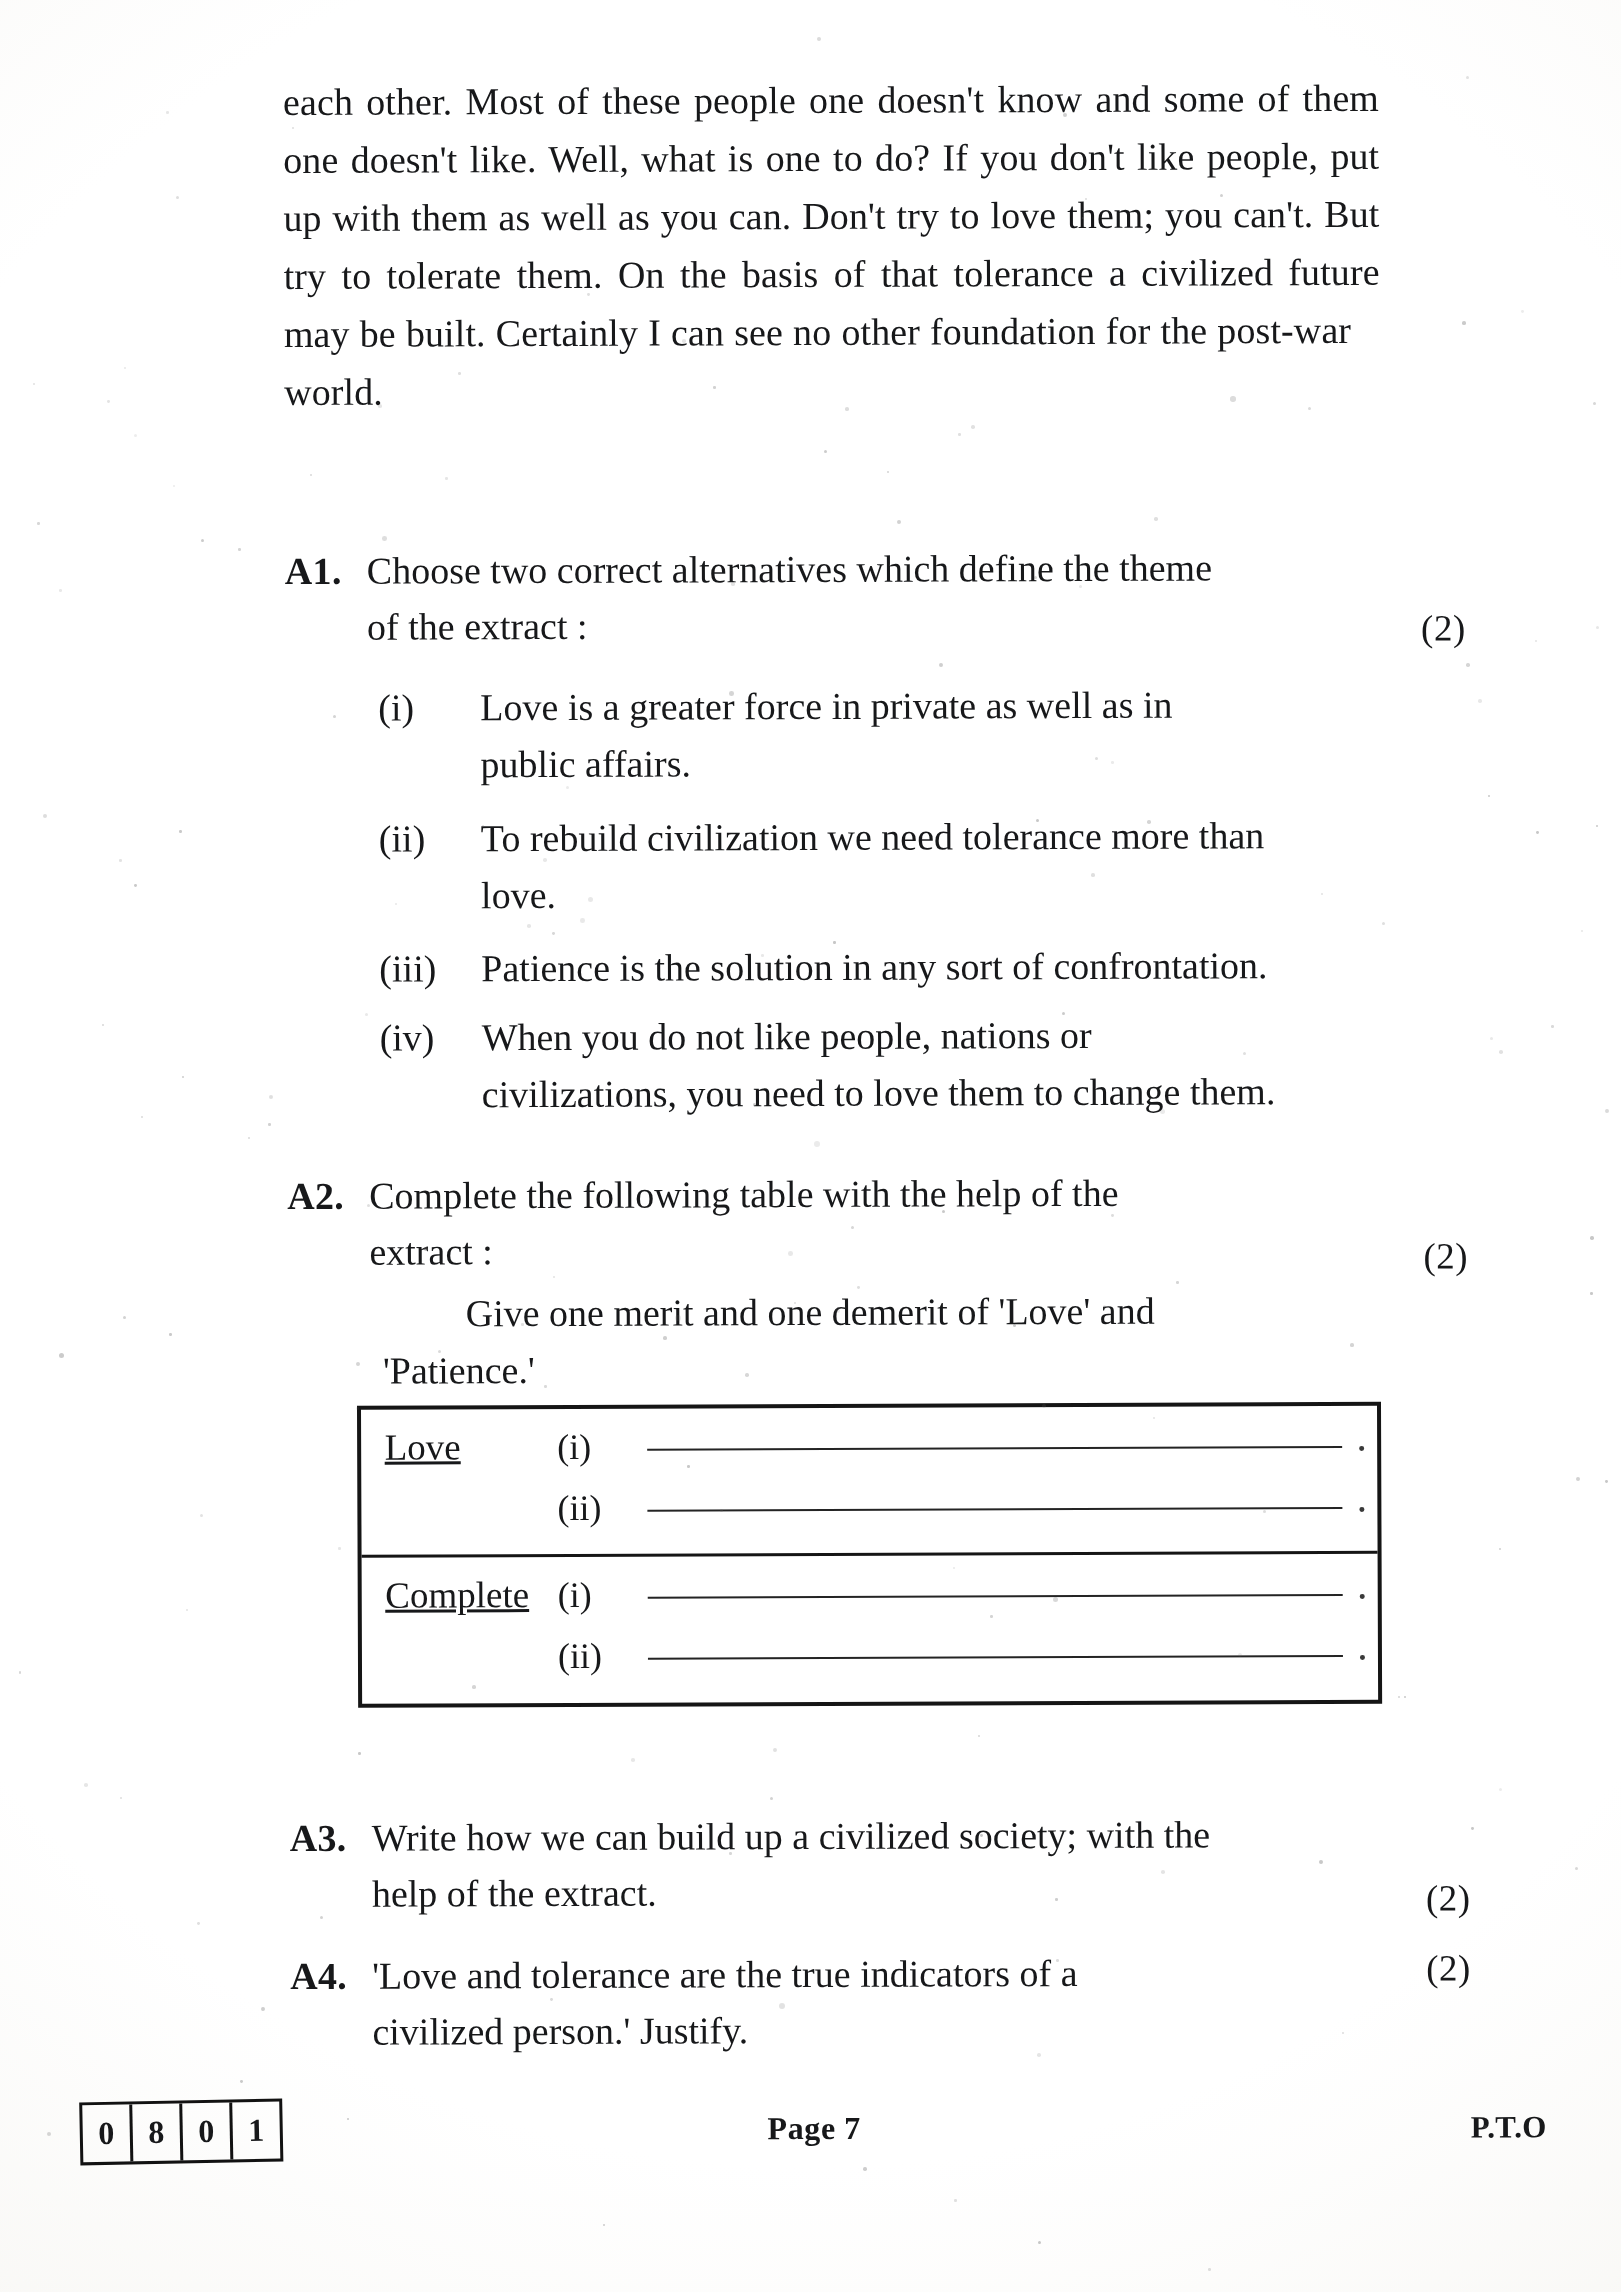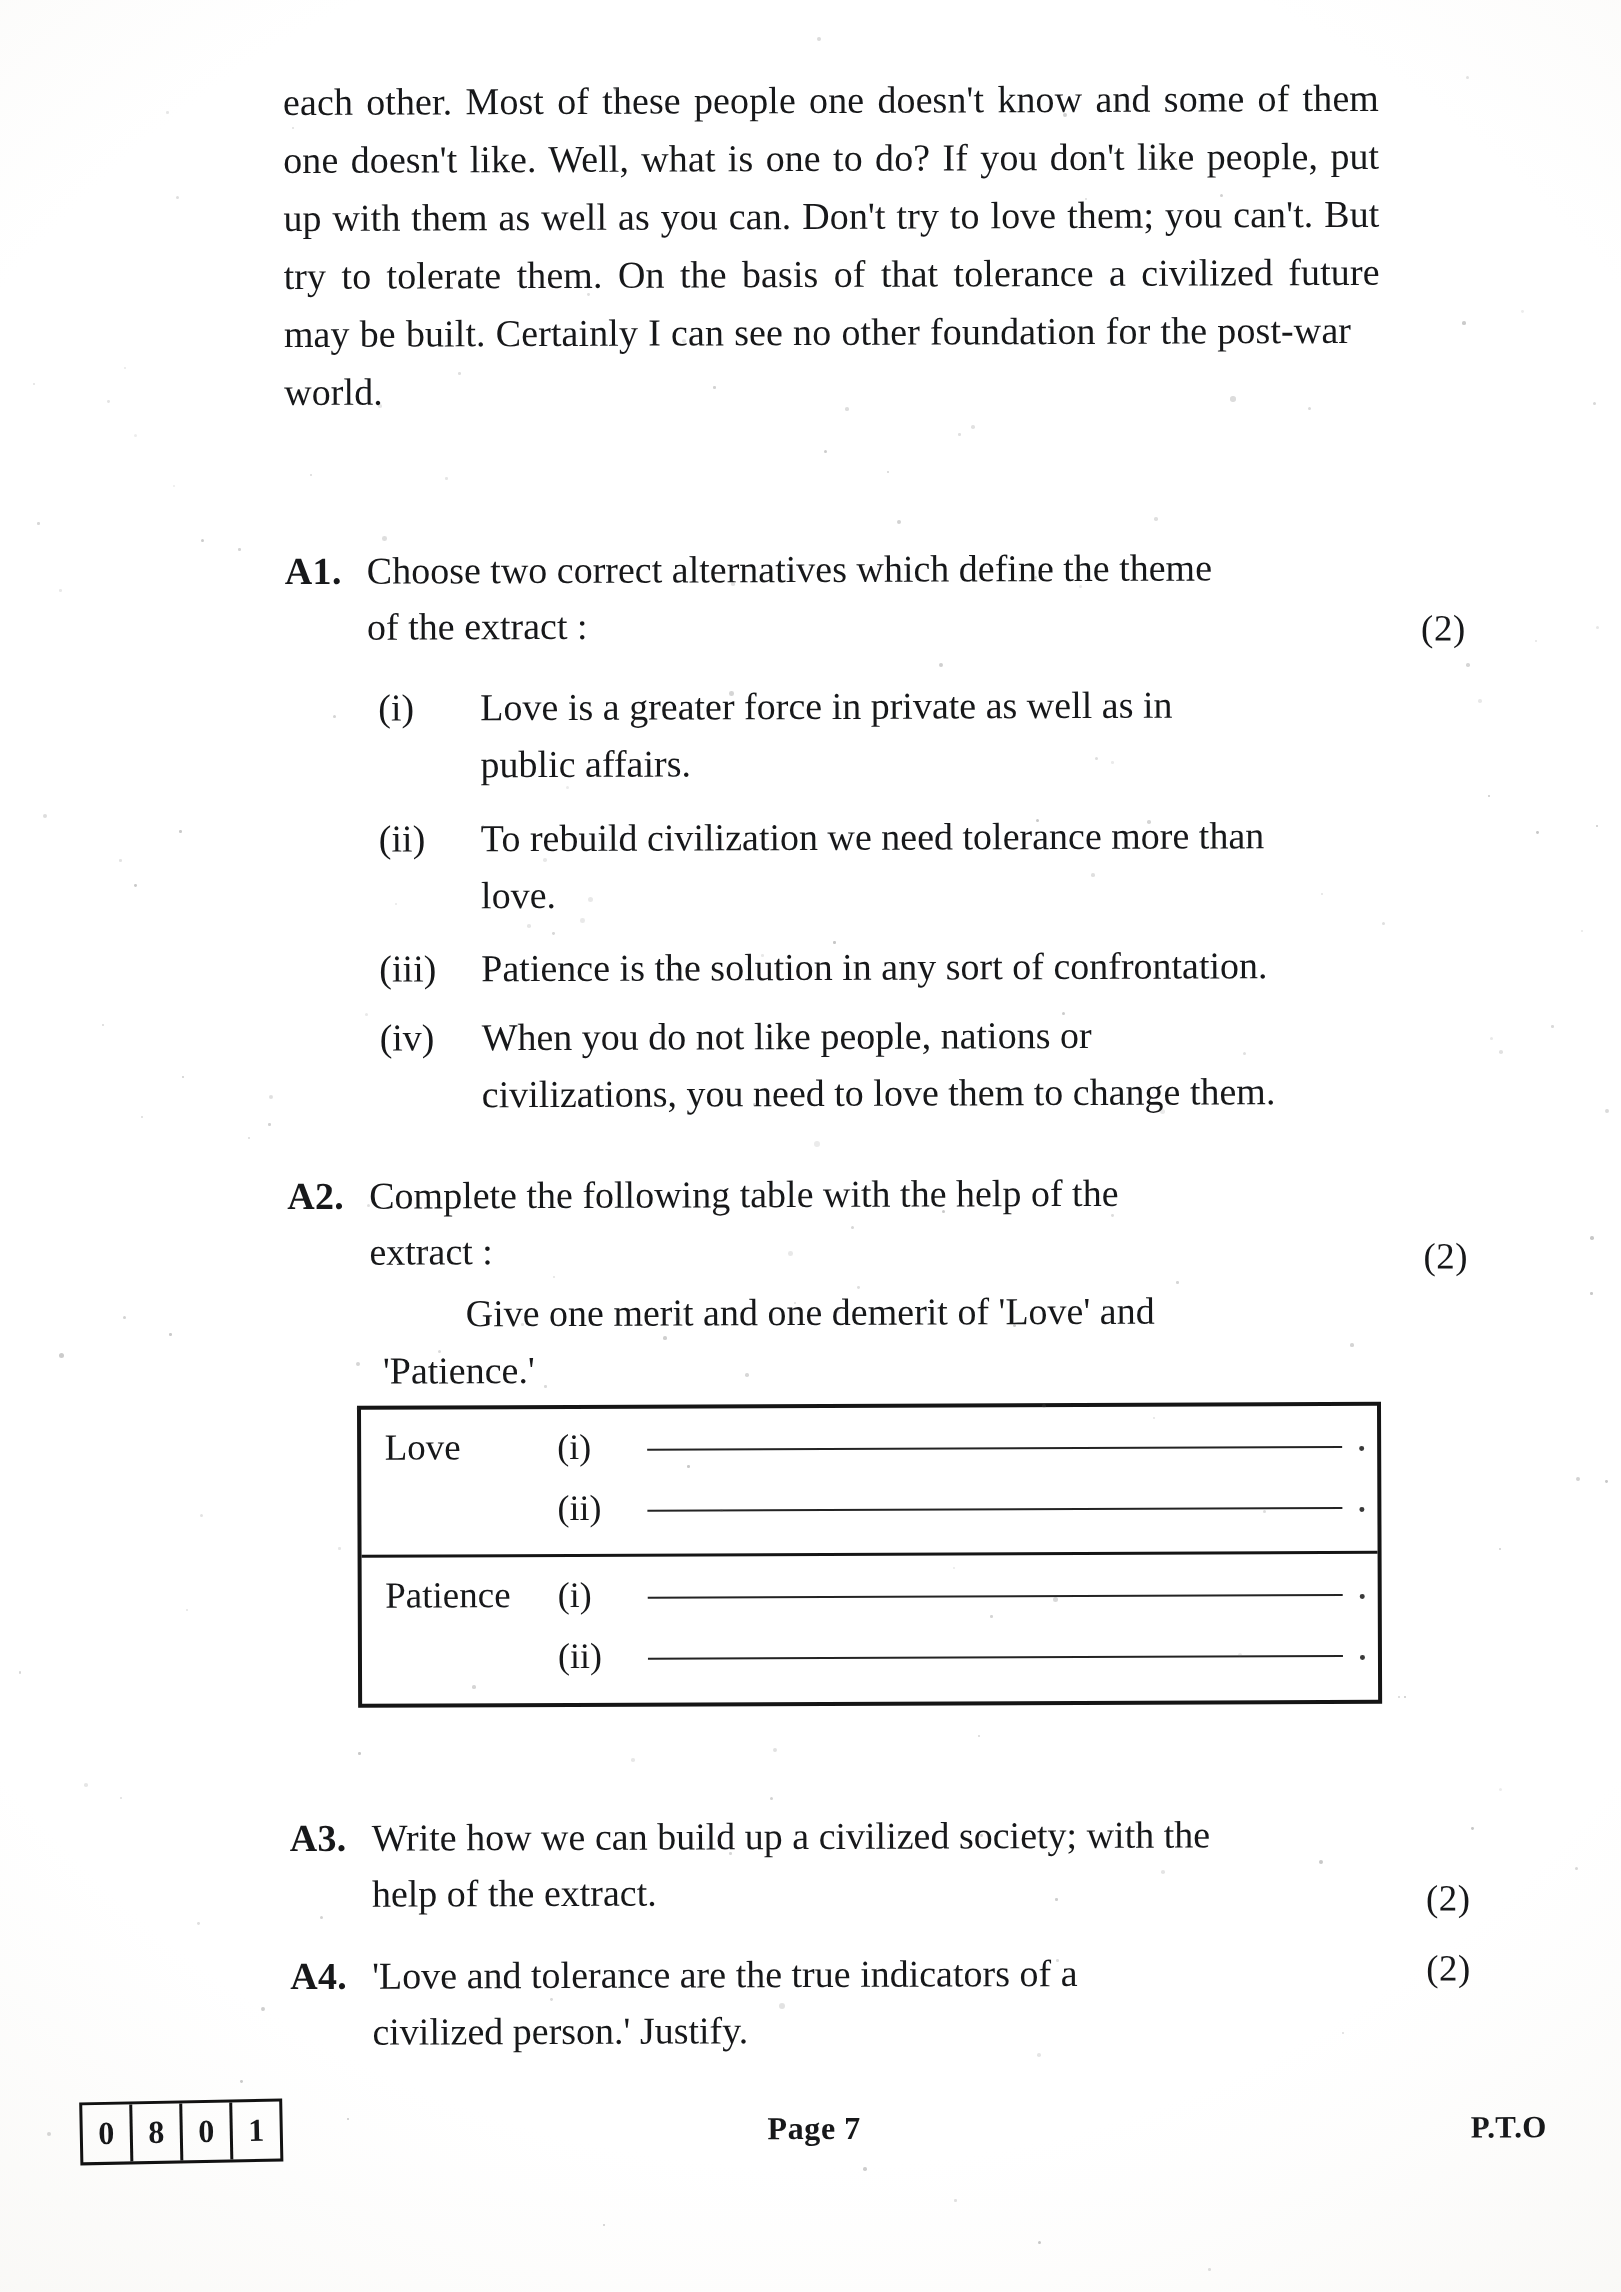--- a/index.html
+++ b/index.html
@@ -119,20 +119,21 @@
   }
   .ans-row.first { border-bottom: 3.4px solid #151515; }
   .ans-row-inner { width: 100%; padding: 9.8px 0 13.7px 0; }
   .ans-cat {
     width: 196px;
     flex: 0 0 196px;
     font-size: 37px;
     line-height: 56px;
     padding-left: 23.5px;
     box-sizing: border-box;
+    text-decoration: underline;
   }
   .ans-lines { flex: 1 1 auto; }
   .ans-line {
     display: flex;
     align-items: baseline;
     height: 61px;
   }
   .ans-rn {
     width: 90px;
     flex: 0 0 90px;
@@ -289,21 +290,21 @@
                 </span>
             </div>
           </div>
         </div>
       </div>
     </div>
 
     <div class="ans-row">
       <div class="ans-row-inner">
         <div style="display:flex; align-items:flex-start;">
-          <div class="ans-cat">Patience</div>
+          <div class="ans-cat">Complete</div>
           <div class="ans-lines">
             <div class="ans-line">
               <span class="ans-rn">(i)</span>
               <span class="ans-rule">
                   <i class="ans-dot"></i>
                 </span>
             </div>
             <div class="ans-line">
               <span class="ans-rn">(ii)</span>
               <span class="ans-rule">

